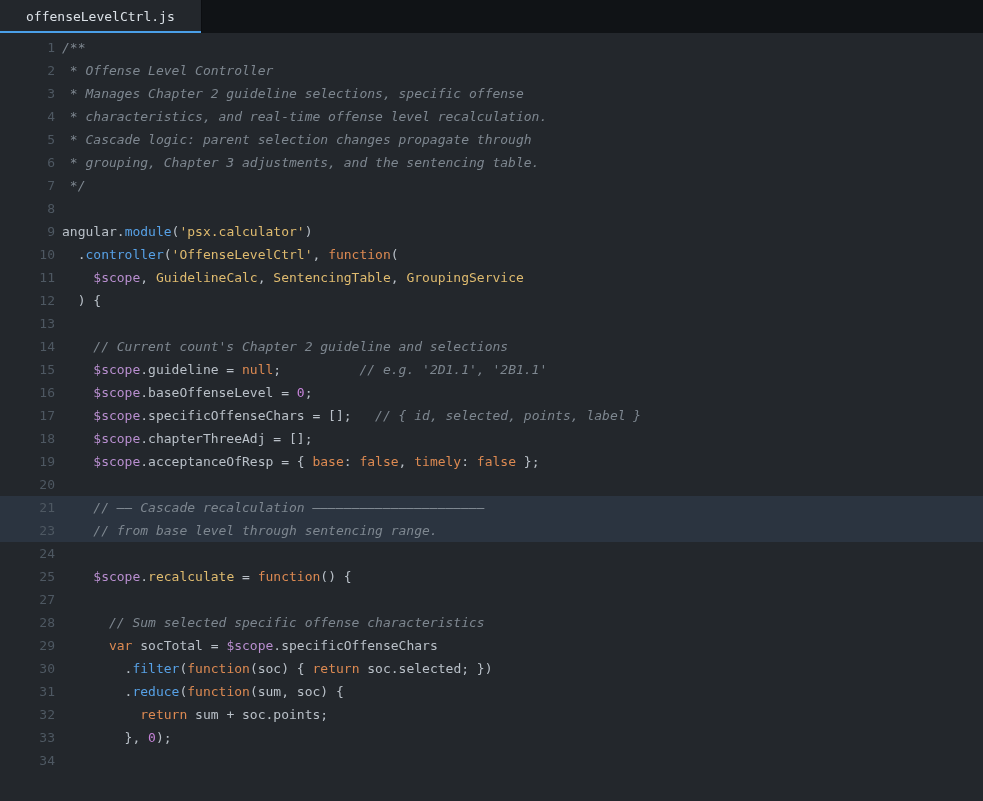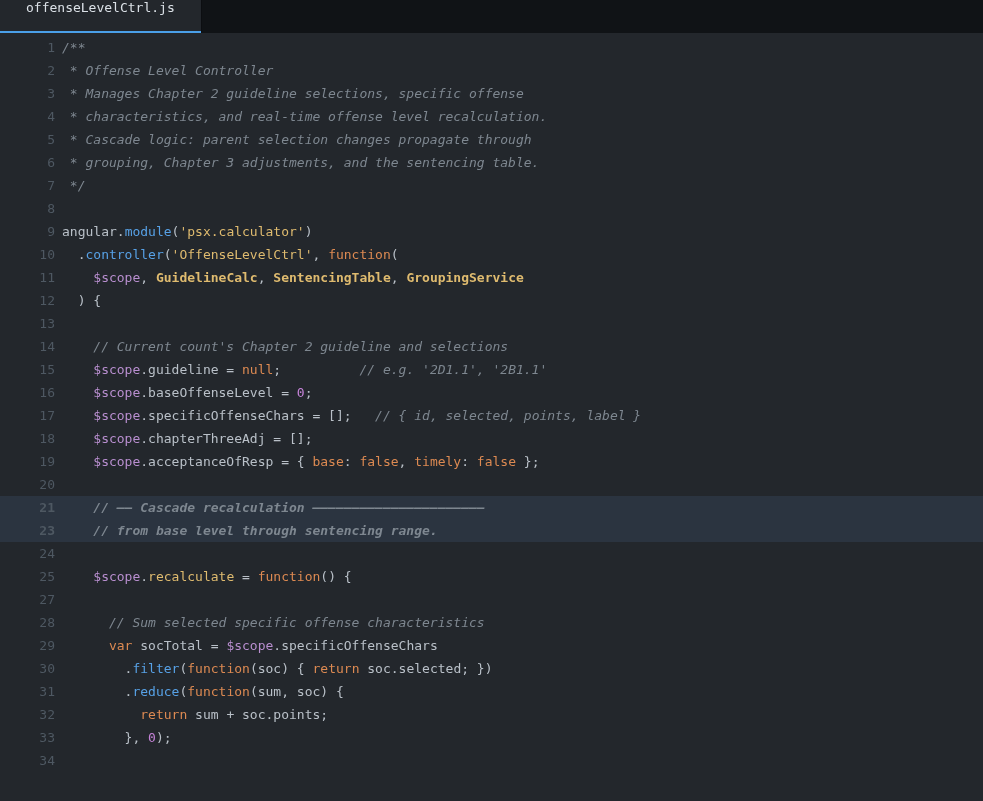--- a/index.html
+++ b/index.html
@@ -7,56 +7,56 @@
     width:983px; height:801px; overflow:hidden;
     background:var(--c-bg, #23272c);
     font-family:"DejaVu Sans Mono", "Liberation Mono", monospace;
     font-size:13px;
   }
   .tabbar {
     display:flex; height:33px; align-items:stretch;
     background:var(--c-tabbar_bg, #101316);
   }
   .tab {
-    display:flex; align-items:flex-start;
+    display:flex; align-items:center;
     padding:0 26px; position:relative; cursor:pointer;
     color:var(--c-tab_inactive_text, #878f97);
     background:var(--c-tab_inactive_bg, #191c20);
     border-right:1px solid #0c0e11;
     white-space:nowrap;
   }
   .tab.active {
     background:var(--c-bg, #23272c);
     color:var(--c-tab_active_text, #dbe1e7);
   }
   .tab.active::after {
     content:""; position:absolute; left:0; right:0; bottom:0; height:2px;
     background:var(--c-accent, #4a9fe8);
   }
   .editor {
     height:768px; overflow:hidden; padding-top:3px;
     background:var(--c-bg, #23272c);
   }
   .line { display:flex; height:23px; line-height:23px; white-space:pre; }
-  .line.hl { background:var(--c-highlight, #2b3440);font-weight:bold; }
+  .line.hl { background:var(--c-highlight, #2b3440); }
   .ln {
     flex:0 0 62px; width:62px; padding-right:7px; text-align:right;
     color:var(--c-gutter, #4e5862);
     user-select:none;
   }
   .code { flex:1; color:var(--c-default, #b9c0c8); }
   .tk-d { color:var(--c-default, #b9c0c8); }
   .tk-c { color:var(--c-comment, #7e8790); font-style:italic; }
   .tk-k { color:var(--c-keyword, #dd8a52);text-align:center; }
   .tk-s { color:var(--c-string, #dfbb6f);text-align:right; }
   .tk-m { color:var(--c-method, #57a1e6); }
   .tk-f { color:var(--c-fname, #dfbb6f); }
   .tk-v { color:var(--c-scopevar, #b98fd0);margin-top:38px; }
   .tk-n { color:var(--c-number, #c583d8); }
-  .tk-p { color:var(--c-param, #dfbb6f);font-weight:bold; }
+  .tk-p { color:var(--c-param, #dfbb6f); }
 </style>
 </head>
 <body>
 
 <div class="tabbar">
     <div class="tab active">
       <span>offenseLevelCtrl.js</span>
     </div>
   </div>
 <div class="editor">

